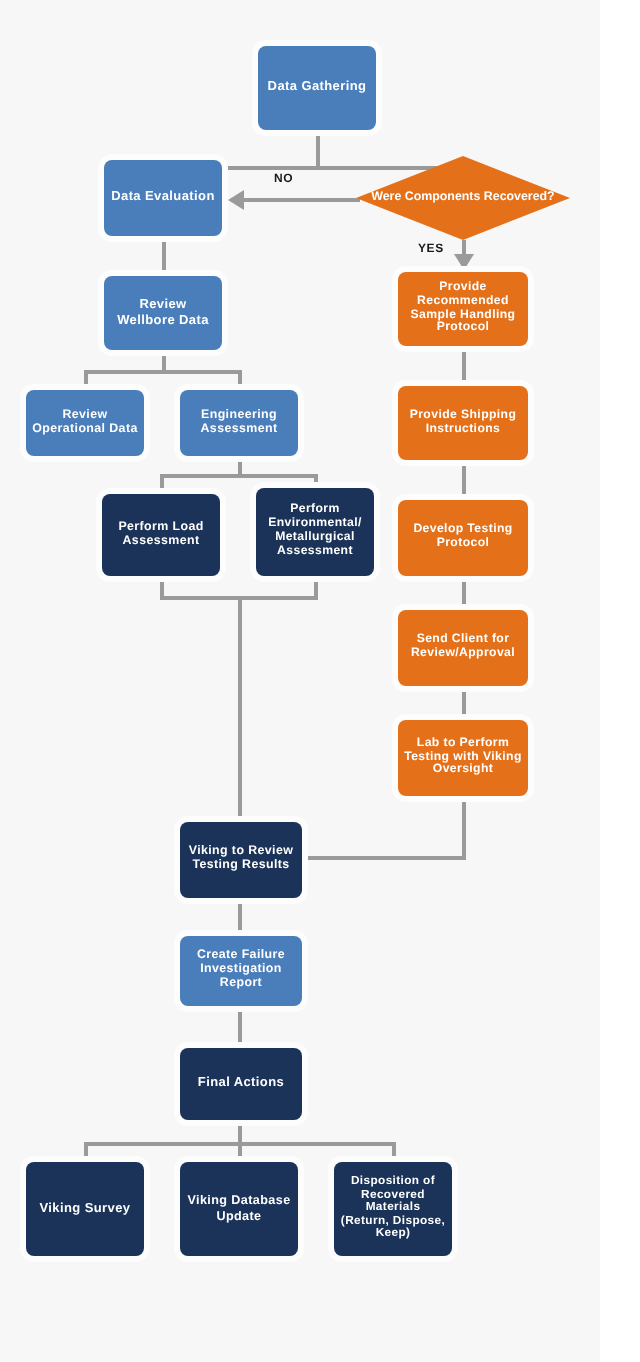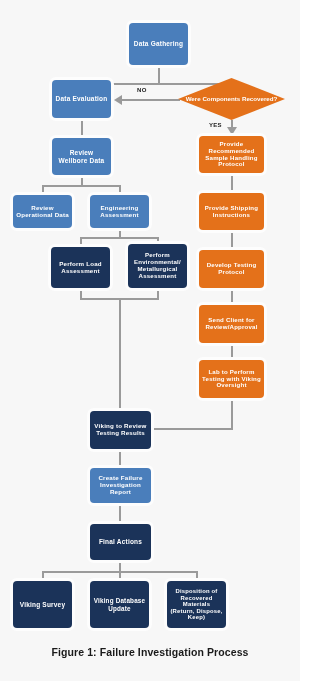--- a/index.html
+++ b/index.html
@@ -233,15 +233,14 @@
   </div>
 
   <div class="node navy" style="left:90px; top:581px; width:59px; height:47px; font-size:6.3px;">
     <span>Viking Database Update</span>
   </div>
 
   <div class="node navy" style="left:167px; top:581px; width:59px; height:47px; font-size:5.9px;">
     <span>Disposition  of Recovered Materials (Return, Dispose,  Keep)</span>
   </div>
 
-  <div class="caption" style="top:646px;">Figure 1: Failure Investigation Process</div>
 
 </div>
 
 </body></html>

